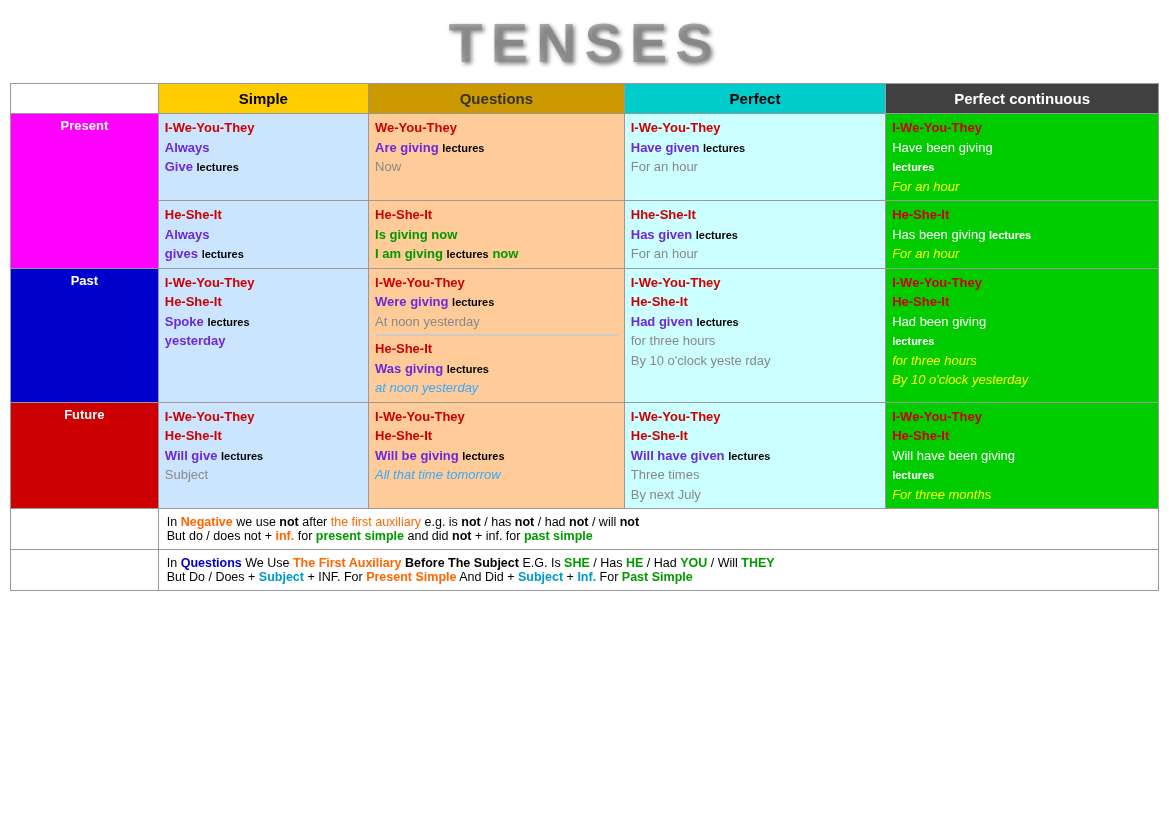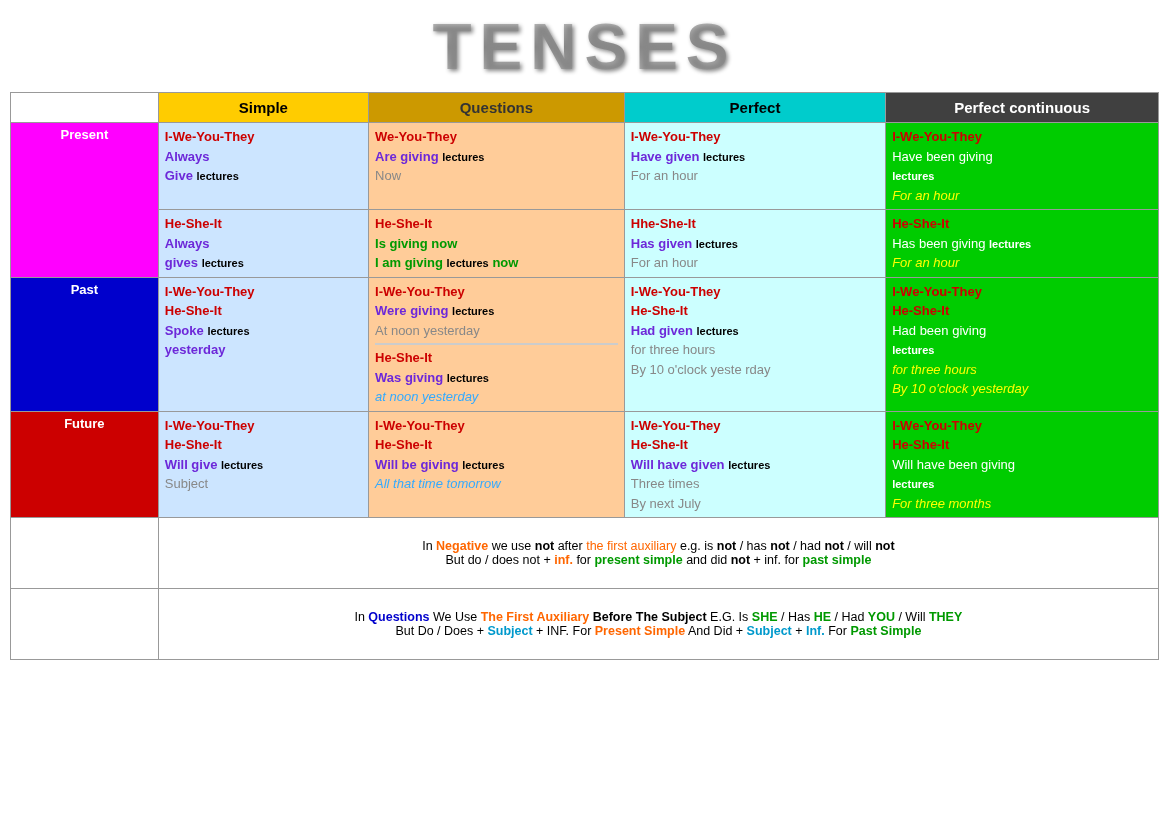--- a/index.html
+++ b/index.html
@@ -5,21 +5,21 @@
     * { margin: 0; padding: 0; box-sizing: border-box; }
     body {
       background: #fff;
       font-family: Arial, sans-serif;
       width: 1169px;
       min-height: 821px;
       padding: 10px;
     }
     .title {
       text-align: center;
-      font-size: 64px;
+      font-size: 56px;
       font-weight: 900;
       color: #aaa;
       letter-spacing: 8px;
       font-family: Impact, Arial Black, sans-serif;
       text-shadow: 2px 2px 4px #888;
       margin-bottom: 8px;
       background: linear-gradient(to bottom, #ccc, #888, #ccc);
       -webkit-background-clip: text;
       -webkit-text-fill-color: transparent;
       background-clip: text;
@@ -74,22 +74,21 @@
     .red { color: #cc0000; font-weight: bold; }
     .blue { color: #6d28d9; font-weight: bold; }
     .green { color: #009900; font-weight: bold; }
     .gray { color: #888; }
     .small-bold { font-size: 11px; font-weight: bold; }
     .white { color: #fff; }
 
     .remember-row td {
       background-color: #fff;
       font-size: 12px;
-      padding: 21px 8px;
-      text-align: center;
+      padding: 6px 8px;
     }
     .remember-label {
       background-color: #ff0000;
       color: #fff;
       font-weight: bold;
       font-size: 14px;
       text-align: center;
       vertical-align: middle;
     }
     .cell-content { line-height: 1.5; }

